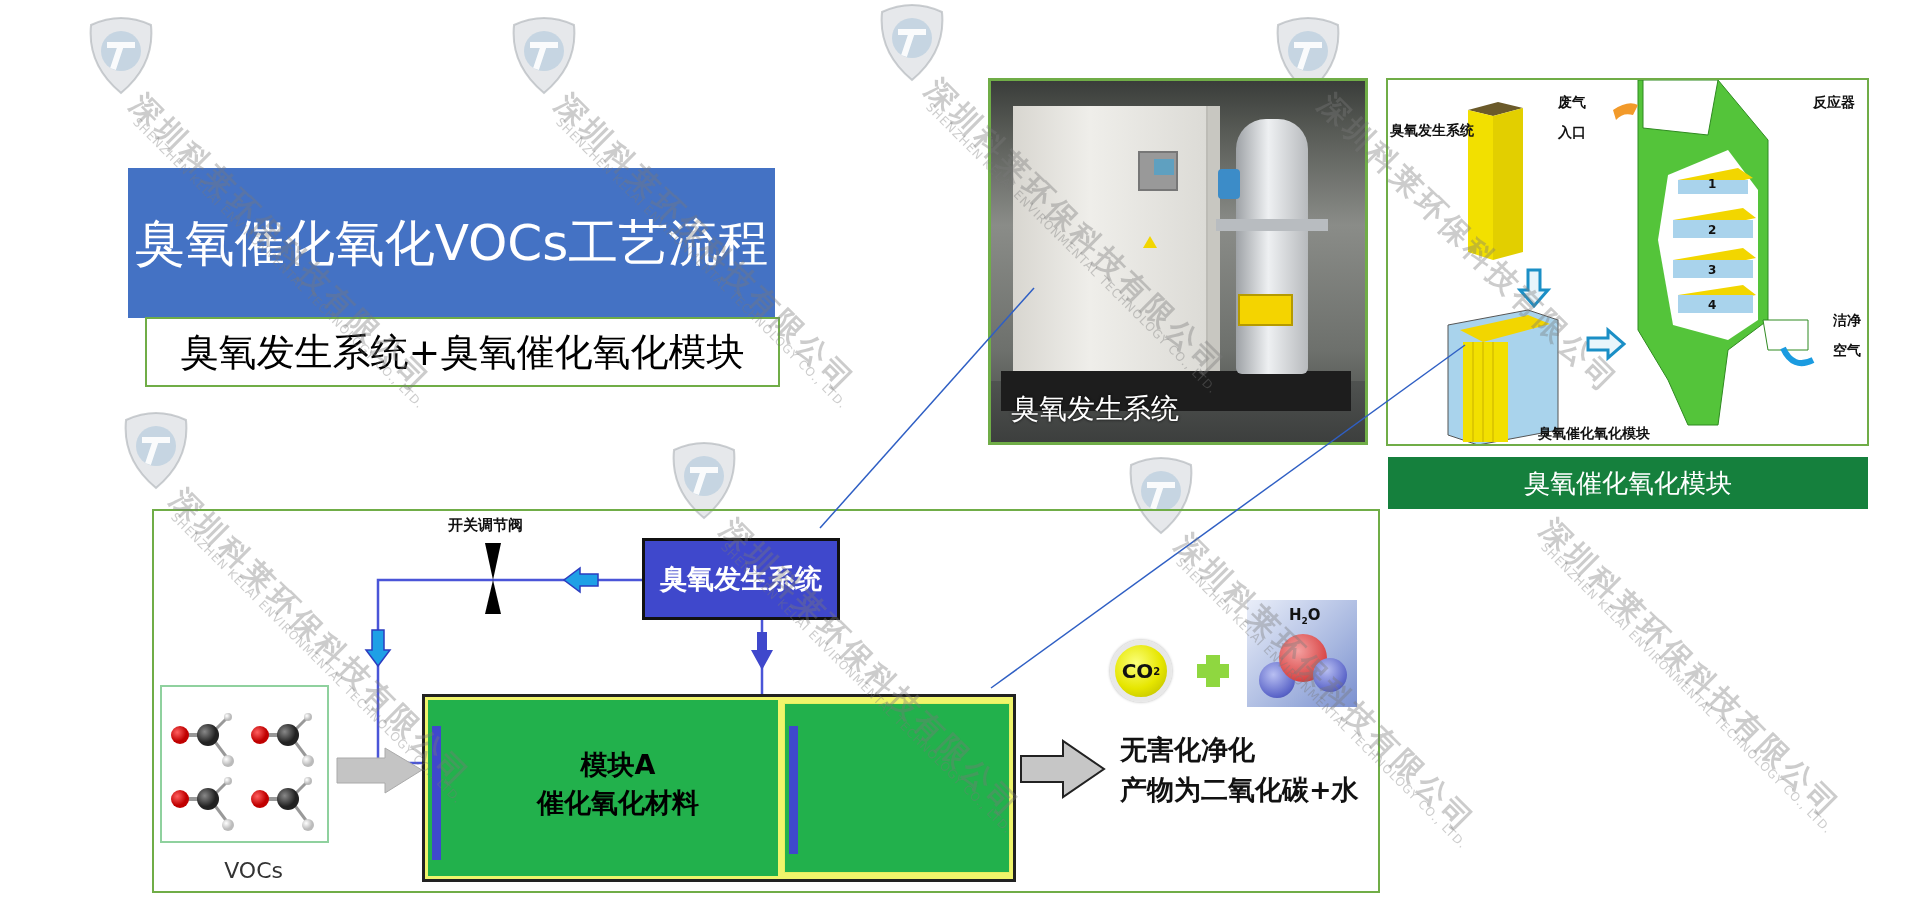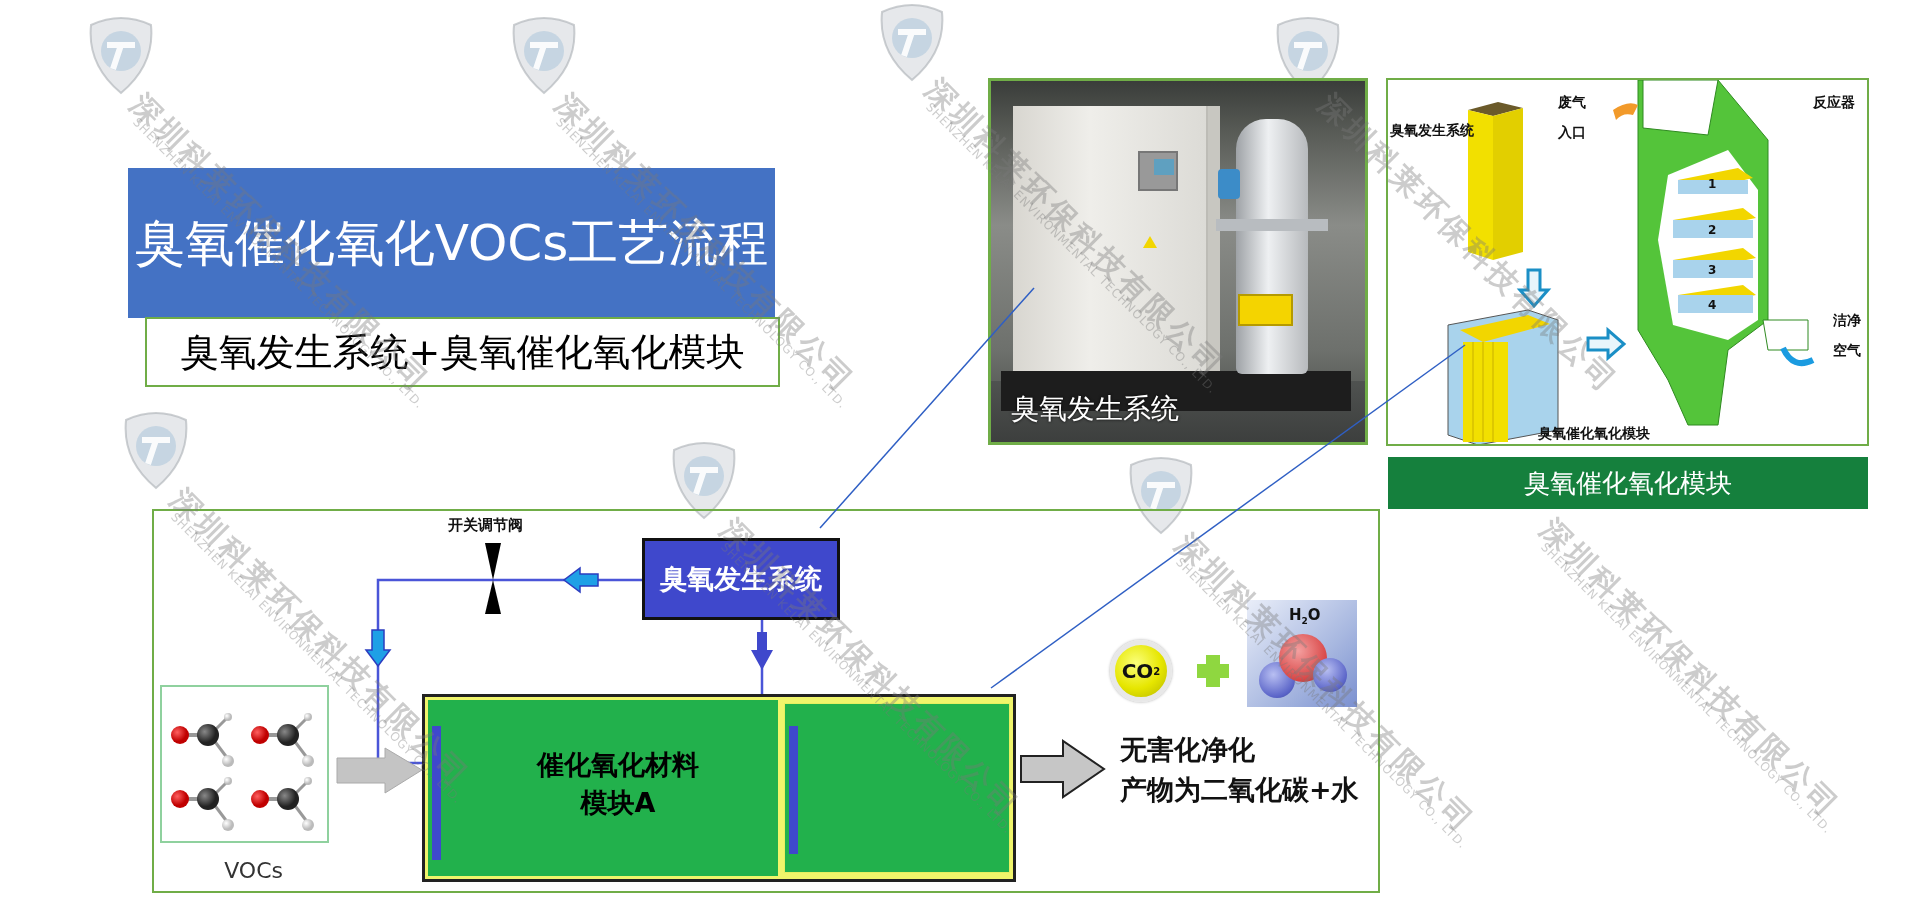--- a/index.html
+++ b/index.html
@@ -273,22 +273,22 @@
         <circle cx="66" cy="74" r="6" fill="url(#white)"></circle>
     </g>
   </svg>
 </div>
 <div class="abs voc-label">VOCs</div>
 
 <div class="abs module-outer">
   <div class="module-a">
     <div class="blue-bar" style="left:4px;top:26px;height:134px"></div>
     <div class="module-text" style="left:40px;top:46px;width:300px">
+      <div>模块A</div>
       <div>催化氧化材料</div>
-      <div>模块A</div>
     </div>
   </div>
   <div class="module-b">
     <div class="blue-bar" style="left:4px;top:22px;height:128px"></div>
   </div>
 </div>
 
 <div class="abs co2">
   <span>CO</span>
     <sub>2</sub>

